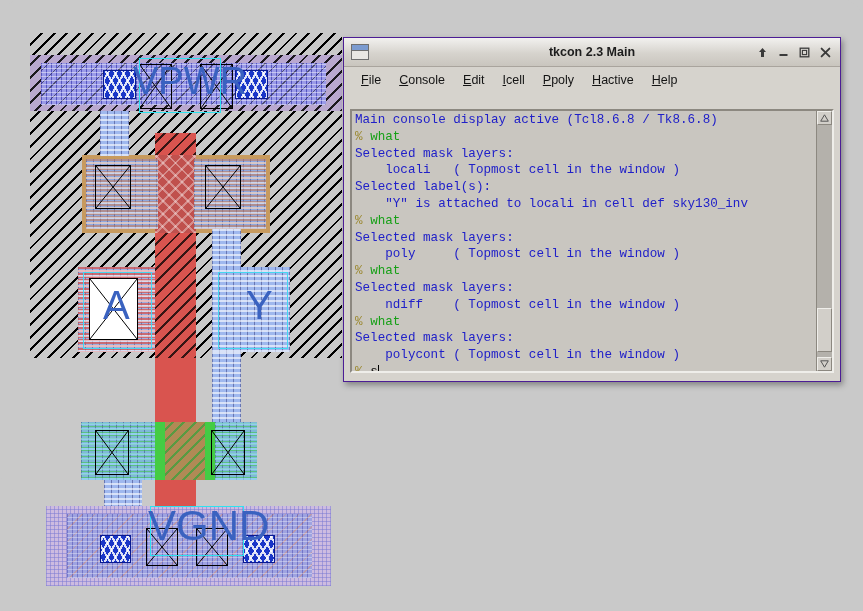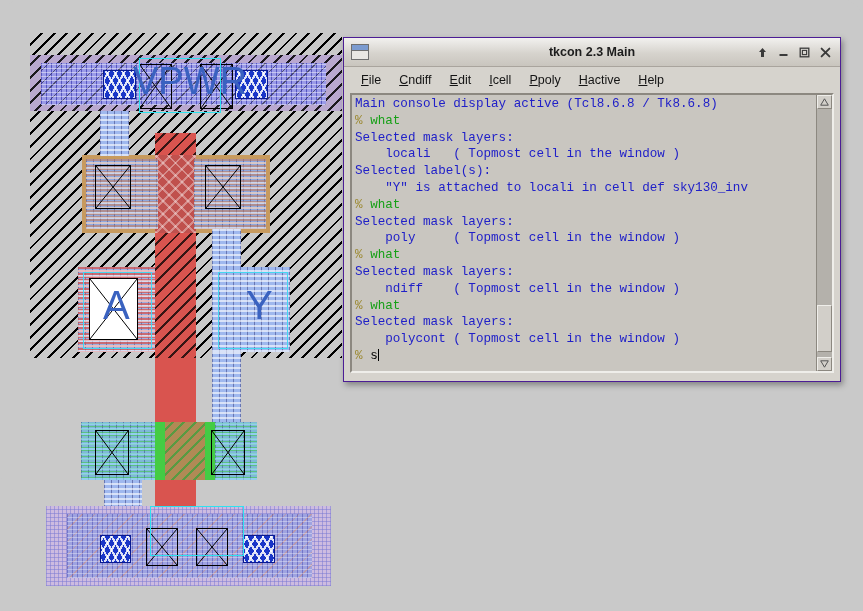--- a/index.html
+++ b/index.html
@@ -176,21 +176,21 @@
     display:flex;align-items:center;padding-left:8px;gap:0px;
     border-bottom:1px solid #d6d3cd;
   }
   .menu-item{
     font-size:12.5px;color:#141414;padding:2px 9px;
     font-family:"Liberation Sans", sans-serif;cursor:default;
   }
   .menu-item u{text-decoration:underline;}
 
   #console-wrap{
-    margin:0 6px 8px 6px;flex:1 1 auto;
+    margin:16px 6px 8px 6px;flex:1 1 auto;
     border:2px solid; border-color:#8c8880 #efeeea #efeeea #8c8880;
     background:#c9c6c0;display:flex;position:relative;min-height:0;
   }
   #console{
     flex:1 1 auto;overflow:hidden;padding:1px 0 0 3px;
     font-family:"Liberation Mono","DejaVu Sans Mono",monospace;
     font-size:12.6px;line-height:16.8px;white-space:pre;
     color:#2020c8;
   }
   .c-prompt{color:#9c8a33;}
@@ -328,20 +328,21 @@
     <svg viewBox="0 0 31 43" preserveAspectRatio="none">
       <line x1="0" y1="0" x2="31" y2="43" stroke="#000" stroke-width="1"></line>
       <line x1="31" y1="0" x2="0" y2="43" stroke="#000" stroke-width="1"></line>
     </svg>
   </div>
   <div class="lay sel-box" style="left:139px;top:58px;width:80px;height:53px;"></div>
 
   <div class="lbl" style="left:133px;top:62px;font-size:38px;line-height:38px;">VPWR</div>
   <div class="lbl" style="left:103px;top:285px;font-size:40px;line-height:40px;">A</div>
   <div class="lbl" style="left:246px;top:285px;font-size:40px;line-height:40px;">Y</div>
+  <div class="lbl" style="left:148px;top:505px;font-size:42px;line-height:42px;">VGND</div>
 </div>
 
 <div id="tkcon">
 
   <div id="titlebar">
     <div id="win-icon"></div>
     <div id="win-title">tkcon 2.3 Main</div>
     <div id="win-btns">
       <div class="wbtn">
         <svg width="11" height="11" viewBox="0 0 11 11">
@@ -362,21 +363,21 @@
       <div class="wbtn">
         <svg width="11" height="11" viewBox="0 0 11 11">
           <path d="M1.6 1.6 L9.4 9.4 M9.4 1.6 L1.6 9.4" stroke="#3a3a3a" stroke-width="1.9" stroke-linecap="round"></path>
         </svg>
       </div>
     </div>
   </div>
 
   <div id="menubar">
     <div class="menu-item"><u>F</u><span>ile</span></div>
-    <div class="menu-item"><u>C</u><span>ndiff</span></div>
+    <div class="menu-item"><u>C</u><span>onsole</span></div>
     <div class="menu-item"><u>E</u><span>dit</span></div>
     <div class="menu-item"><u>I</u><span>cell</span></div>
     <div class="menu-item"><u>P</u><span>poly</span></div>
     <div class="menu-item"><u>H</u><span>active</span></div>
     <div class="menu-item"><u>H</u><span>elp</span></div>
   </div>
 
   <div id="console-wrap">
     <div id="console"><div><span class="c-out">Main console display active (Tcl8.6.8 / Tk8.6.8)</span></div><div><span class="c-prompt">% </span><span class="c-cmd">what</span></div><div><span class="c-out">Selected mask layers:</span></div><div><span class="c-out">    locali   ( Topmost cell in the window )</span></div><div><span class="c-out">Selected label(s):</span></div><div><span class="c-out">    "Y" is attached to locali in cell def sky130_inv</span></div><div><span class="c-prompt">% </span><span class="c-cmd">what</span></div><div><span class="c-out">Selected mask layers:</span></div><div><span class="c-out">    poly     ( Topmost cell in the window )</span></div><div><span class="c-prompt">% </span><span class="c-cmd">what</span></div><div><span class="c-out">Selected mask layers:</span></div><div><span class="c-out">    ndiff    ( Topmost cell in the window )</span></div><div><span class="c-prompt">% </span><span class="c-cmd">what</span></div><div><span class="c-out">Selected mask layers:</span></div><div><span class="c-out">    polycont ( Topmost cell in the window )</span></div><div><span class="c-prompt">% </span><span class="c-input">s</span><span class="caret"></span></div></div>
 

